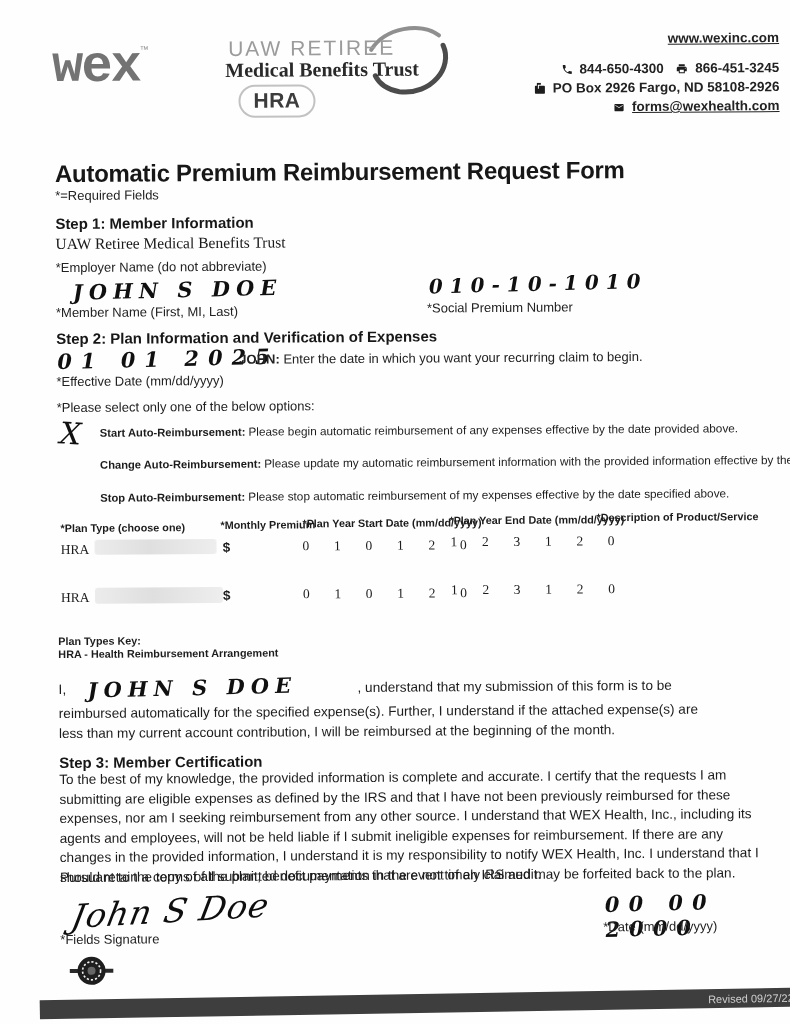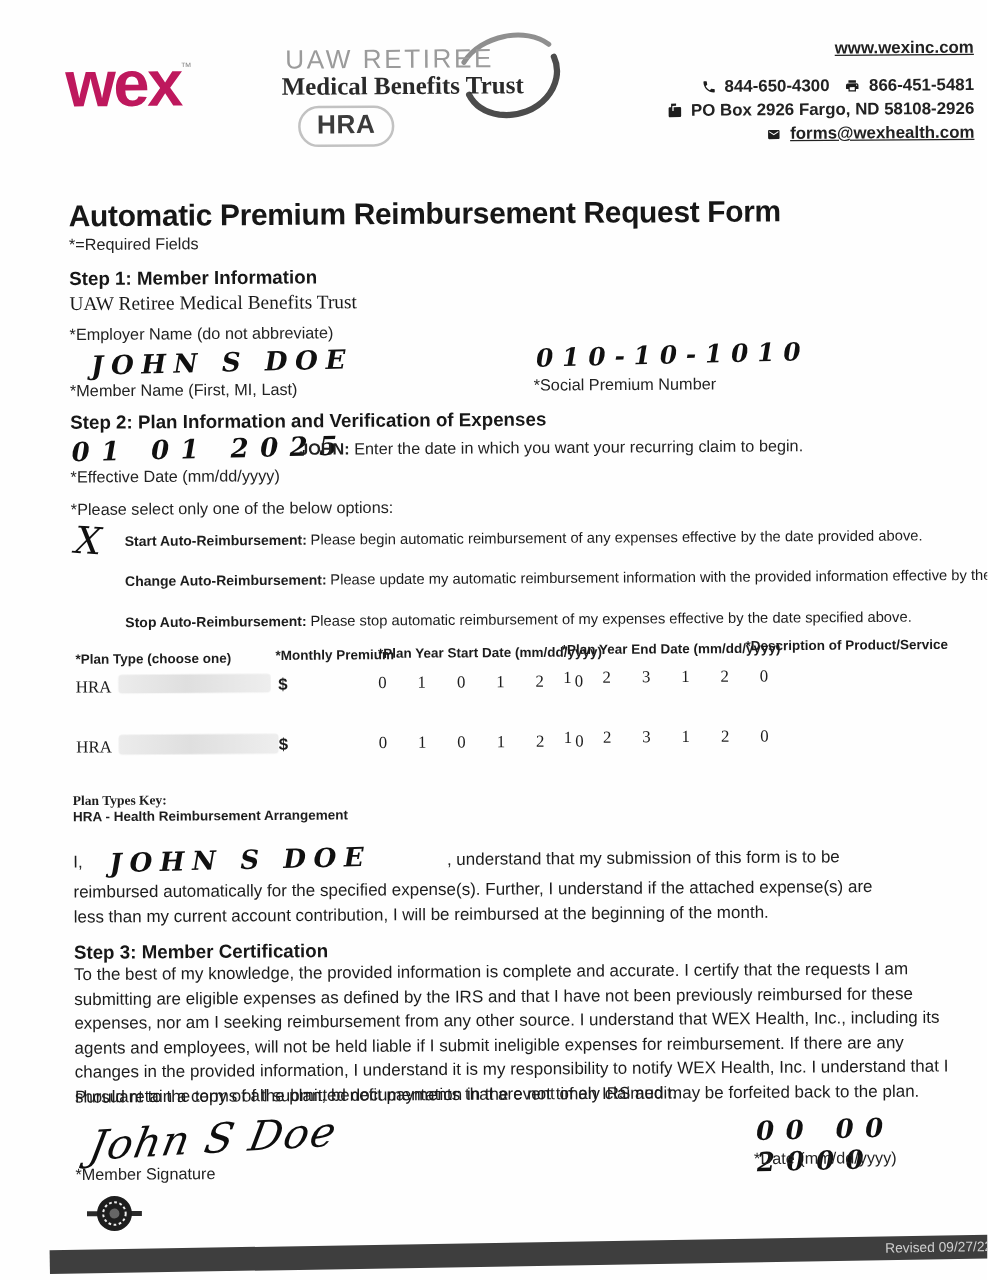--- a/index.html
+++ b/index.html
@@ -2,21 +2,21 @@
 <html><head>
 <meta charset="utf-8">
 <style>
   html,body{margin:0;padding:0;background:#ffffff;}
   #page{position:relative;width:790px;height:1024px;background:#fefefe;overflow:hidden;
         font-family:"Liberation Sans",sans-serif;color:#1d1d1d;}
   #scan{position:absolute;inset:0;transform:rotate(-0.4deg);transform-origin:45% 45%;}
   .abs{position:absolute;}
 
   
-  .wex-logo{font-family:Liberation Sans, sans-serif;font-weight:800;font-size:52px;color:#be185d;
+  .wex-logo{font-family:Liberation Mono, monospace;font-weight:800;font-size:52px;color:#737373;
             letter-spacing:-2px;line-height:1;}
   .wex-tm{font-size:9px;vertical-align:28px;letter-spacing:0;color:#8d8d8d;}
   .trust-line1{font-size:21px;letter-spacing:2px;color:#9b9b9b;font-weight:500;}
   .trust-line2{font-family:"Liberation Serif",serif;font-size:20px;font-weight:600;color:#2a2a2a;}
   .hra-badge{border:2px solid #c2c2c2;border-radius:18px;padding:2px 13px 3px;display:inline-block;}
   .hra-badge span{font-size:21px;font-weight:800;color:#3c3c3c;letter-spacing:0.5px;}
   .contact{text-align:right;font-size:13.5px;font-weight:700;color:#222;line-height:17px;}
   .contact .site{display:block;margin-bottom:13px;text-decoration:underline;}
   .contact .mail{text-decoration:underline;}
   .cicon{display:inline-block;vertical-align:-2px;margin:0 3px 0 8px;}
@@ -80,21 +80,21 @@
   <div class="abs contact" style="right:8px;top:32px;">
     <span class="site">www.wexinc.com</span>
     <div>
       <span class="cicon"><svg width="12" height="12" viewBox="0 0 24 24">
               <path fill="#1d1d1d" d="M6.62 10.79c1.44 2.83 3.76 5.14 6.59 6.59l2.2-2.21c.27-.27.67-.36 1.02-.24 1.12.37 2.33.57 3.57.57.55 0 1 .45 1 1V20c0 .55-.45 1-1 1-9.39 0-17-7.61-17-17 0-.55.45-1 1-1h3.5c.55 0 1 .45 1 1 0 1.25.2 2.45.57 3.57.11.35.03.74-.25 1.02l-2.2 2.2z"></path>
             </svg></span>
       <span>844-650-4300</span>
       <span class="cicon"><svg width="13" height="12" viewBox="0 0 24 24">
               <path fill="#1d1d1d" d="M19 8H5c-1.66 0-3 1.34-3 3v6h4v4h12v-4h4v-6c0-1.66-1.34-3-3-3zm-3 11H8v-5h8v5zm3-7c-.55 0-1-.45-1-1s.45-1 1-1 1 .45 1 1-.45 1-1 1zm-1-9H6v4h12V3z"></path>
             </svg></span>
-      <span>866-451-5481</span>
+      <span>866-451-3245</span>
     </div>
     <div>
       <span class="cicon" style="margin-left:0;"><svg width="13" height="12" viewBox="0 0 24 24">
               <path fill="#1d1d1d" d="M20 6H10v6H8V4h6V0H6v6H4c-1.1 0-2 .9-2 2v12c0 1.1.9 2 2 2h16c1.1 0 2-.9 2-2V8c0-1.1-.9-2-2-2z"></path>
             </svg></span>
       <span>PO Box 2926 Fargo, ND 58108-2926</span>
     </div>
     <div>
       <span class="cicon"><svg width="13" height="11" viewBox="0 0 24 24">
               <path fill="#1d1d1d" d="M20 4H4c-1.1 0-2 .9-2 2v12c0 1.1.9 2 2 2h16c1.1 0 2-.9 2-2V6c0-1.1-.9-2-2-2zm0 4-8 5-8-5V6l8 5 8-5v2z"></path>
@@ -153,34 +153,34 @@
   </div>
 
   <div>
     <div class="abs cell-serif" style="left:60px;top:588px;">HRA</div>
     <div class="abs smudge" style="left:94px;top:586px;width:128px;height:16px;"></div>
     <div class="abs dollar" style="left:222px;top:587px;">$</div>
     <div class="abs digits" style="left:302px;top:586px;">0 1 0 1 2 0</div>
     <div class="abs digits" style="left:450px;top:583px;">1 2 3 1 2 0</div>
   </div>
 
-  <div class="abs keyh" style="left:57px;top:633px;font-family:Liberation Serif, serif;">Plan Types Key:</div>
+  <div class="abs keyh" style="left:57px;top:633px;">Plan Types Key:</div>
   <div class="abs keyh" style="left:57px;top:646px;">HRA - Health Reimbursement Arrangement</div>
 
   <div class="abs para" style="left:57px;top:672px;width:660px;">
     <span>I,</span>
     <span class="hw hw-name" style="margin:0 60px 0 18px;vertical-align:-2px;">JOHN S DOE</span><span>, understand that my submission of this form is to be reimbursed automatically for the specified expense(s). Further, I understand if the attached expense(s) are less than my current account contribution, I will be reimbursed at the beginning of the month.</span>
   </div>
 
   <div class="abs steph" style="left:57px;top:752px;">Step 3: Member Certification</div>
   <div class="abs para" style="left:57px;top:768px;width:714px;">To the best of my knowledge, the provided information is complete and accurate. I certify that the requests I am submitting are eligible expenses as defined by the IRS and that I have not been previously reimbursed for these expenses, nor am I seeking reimbursement from any other source. I understand that WEX Health, Inc., including its agents and employees, will not be held liable if I submit ineligible expenses for reimbursement. If there are any changes in the provided information, I understand it is my responsibility to notify WEX Health, Inc. I understand that I should retain a copy of all submitted documentation in the event of an IRS audit.</div>
   <div class="abs para" style="left:57px;top:866px;width:730px;">Pursuant to the terms of the plan, benefit payments that are not timely claimed may be forfeited back to the plan.</div>
 
   <div class="abs script" style="left:70px;top:890px;">John S Doe</div>
-  <div class="abs small" style="left:57px;top:930px;">*Member Signature</div>
+  <div class="abs small" style="left:57px;top:930px;">*Fields Signature</div>
   <div class="abs hw hw-date" style="left:602px;top:892px;">00 00 2000</div>
   <div class="abs small" style="left:600px;top:921px;">*Date (mm/dd/yyyy)</div>
 
   <div class="abs" style="left:66px;top:948px;">
     <svg width="44" height="42" viewBox="0 0 44 42">
       <rect x="0" y="19" width="9" height="4" fill="#2a2a2a"></rect>
       <rect x="35" y="19" width="9" height="4" fill="#2a2a2a"></rect>
       <circle cx="22" cy="21" r="14" fill="#1e1e1e"></circle>
       <circle cx="22" cy="21" r="9" fill="none" stroke="#efefef" stroke-width="1.6" stroke-dasharray="2.2 2"></circle>
       <circle cx="22" cy="21" r="4" fill="#efefef" opacity="0.35"></circle>

